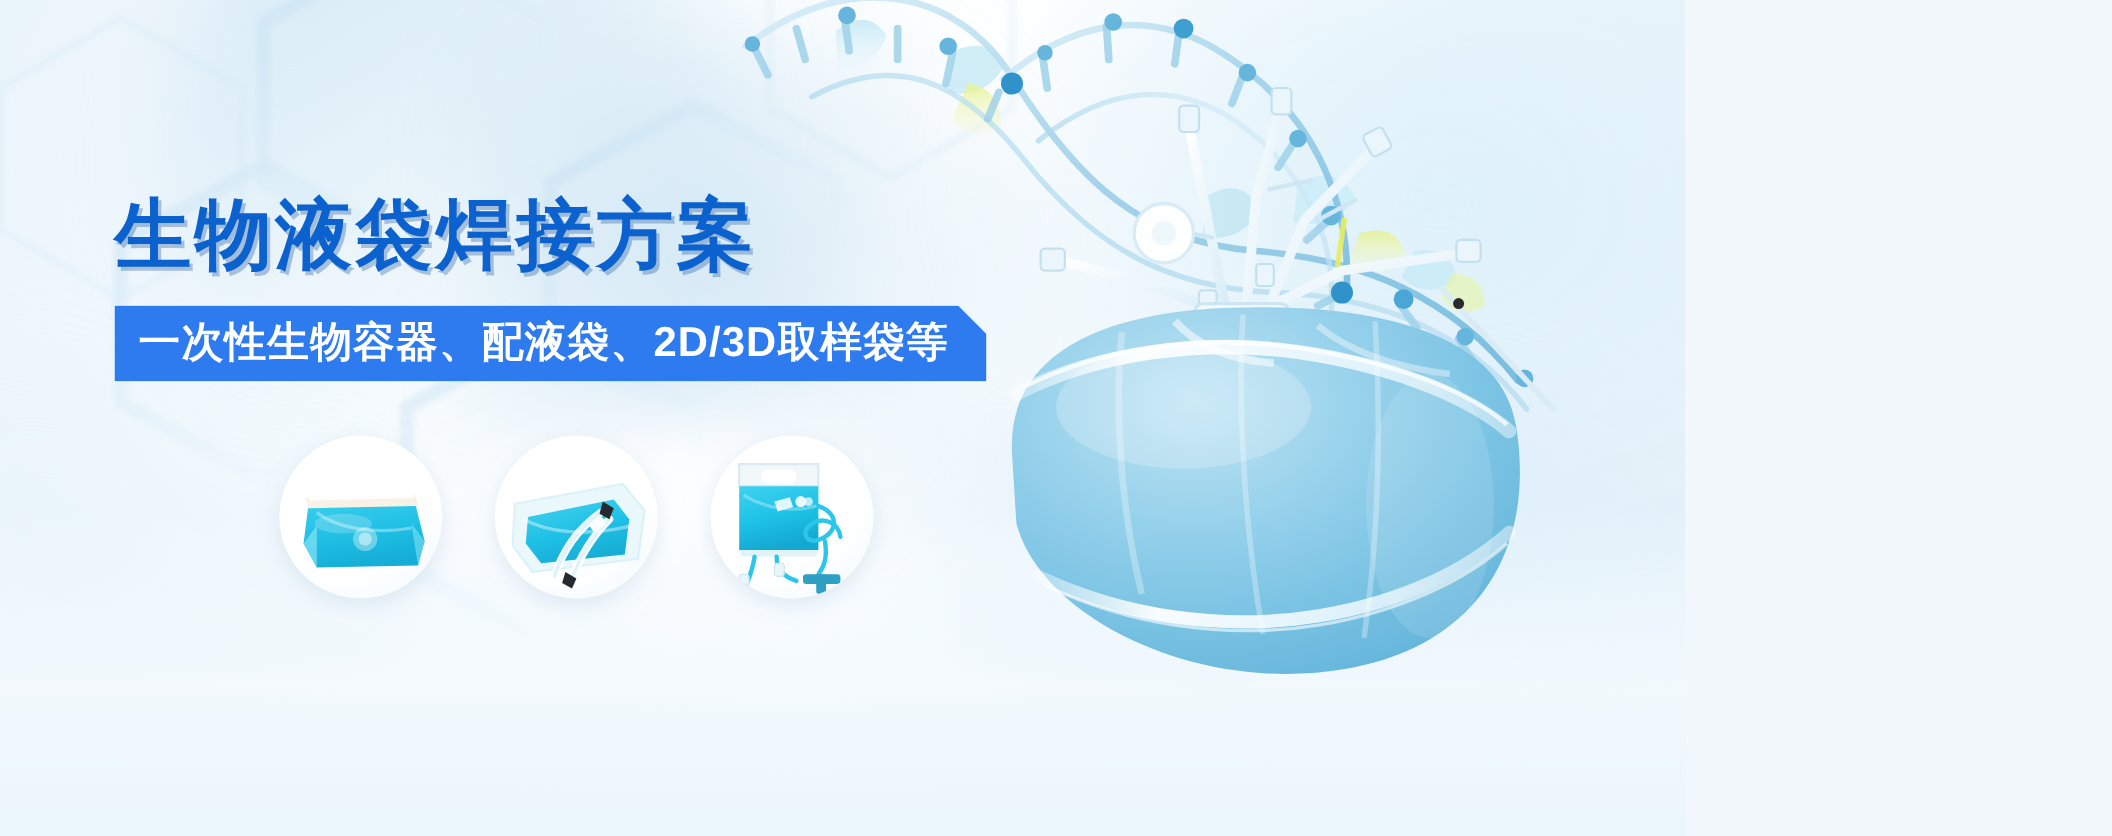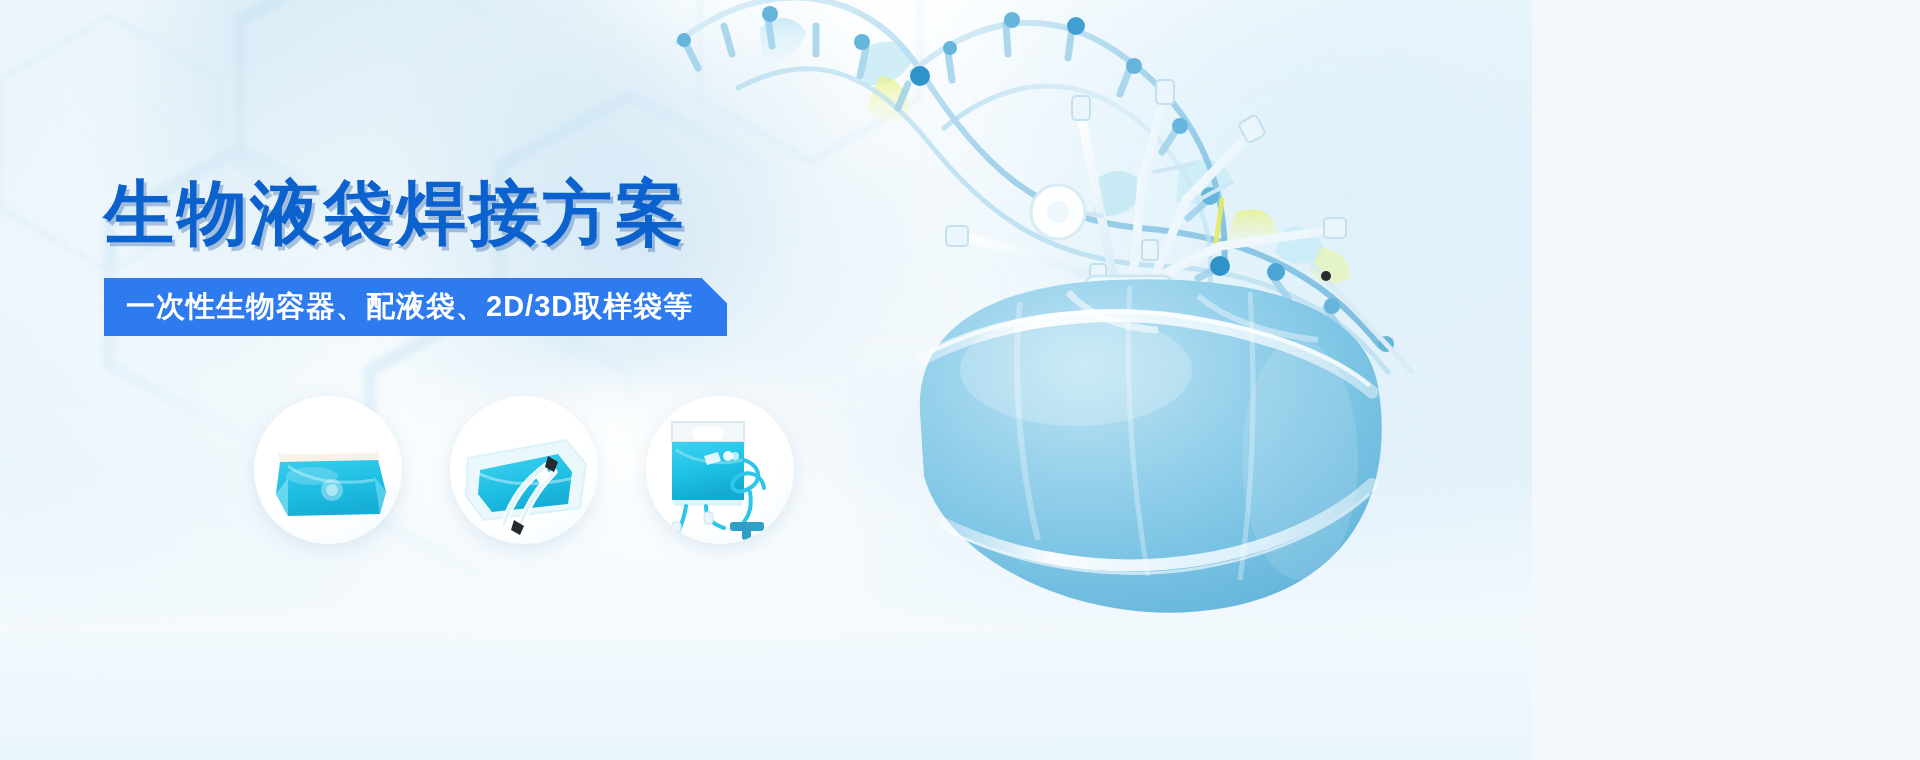--- a/index.html
+++ b/index.html
@@ -68,21 +68,21 @@
     text-shadow:3px 4px 0 rgba(11,70,150,.30);
     white-space:nowrap;
   }
   .subbar{
     position:relative;display:inline-block;margin-top:26px;
     background:#2E7BF0;
     padding:12px 34px 13px 22px;
     clip-path:polygon(0 0, calc(100% - 26px) 0, 100% 26px, 100% 100%, 0 100%);
   }
   .subbar-text{
-    display:block;font-size:29px;line-height:1.16;font-weight:700;color:#ffffff;
+    display:block;font-size:38px;line-height:1.16;font-weight:700;color:#ffffff;
     letter-spacing:1px;white-space:nowrap;
   }
 
   
   .thumbs{position:absolute;left:254px;top:396px;width:600px;height:150px;}
   .thumb{
     position:absolute;width:148px;height:148px;border-radius:50%;
     background:radial-gradient(circle at 38% 30%,#ffffff 58%,#f5fbff 86%,#e9f4fb 100%);
     box-shadow:0 6px 18px rgba(150,185,210,.25);
     overflow:hidden;

